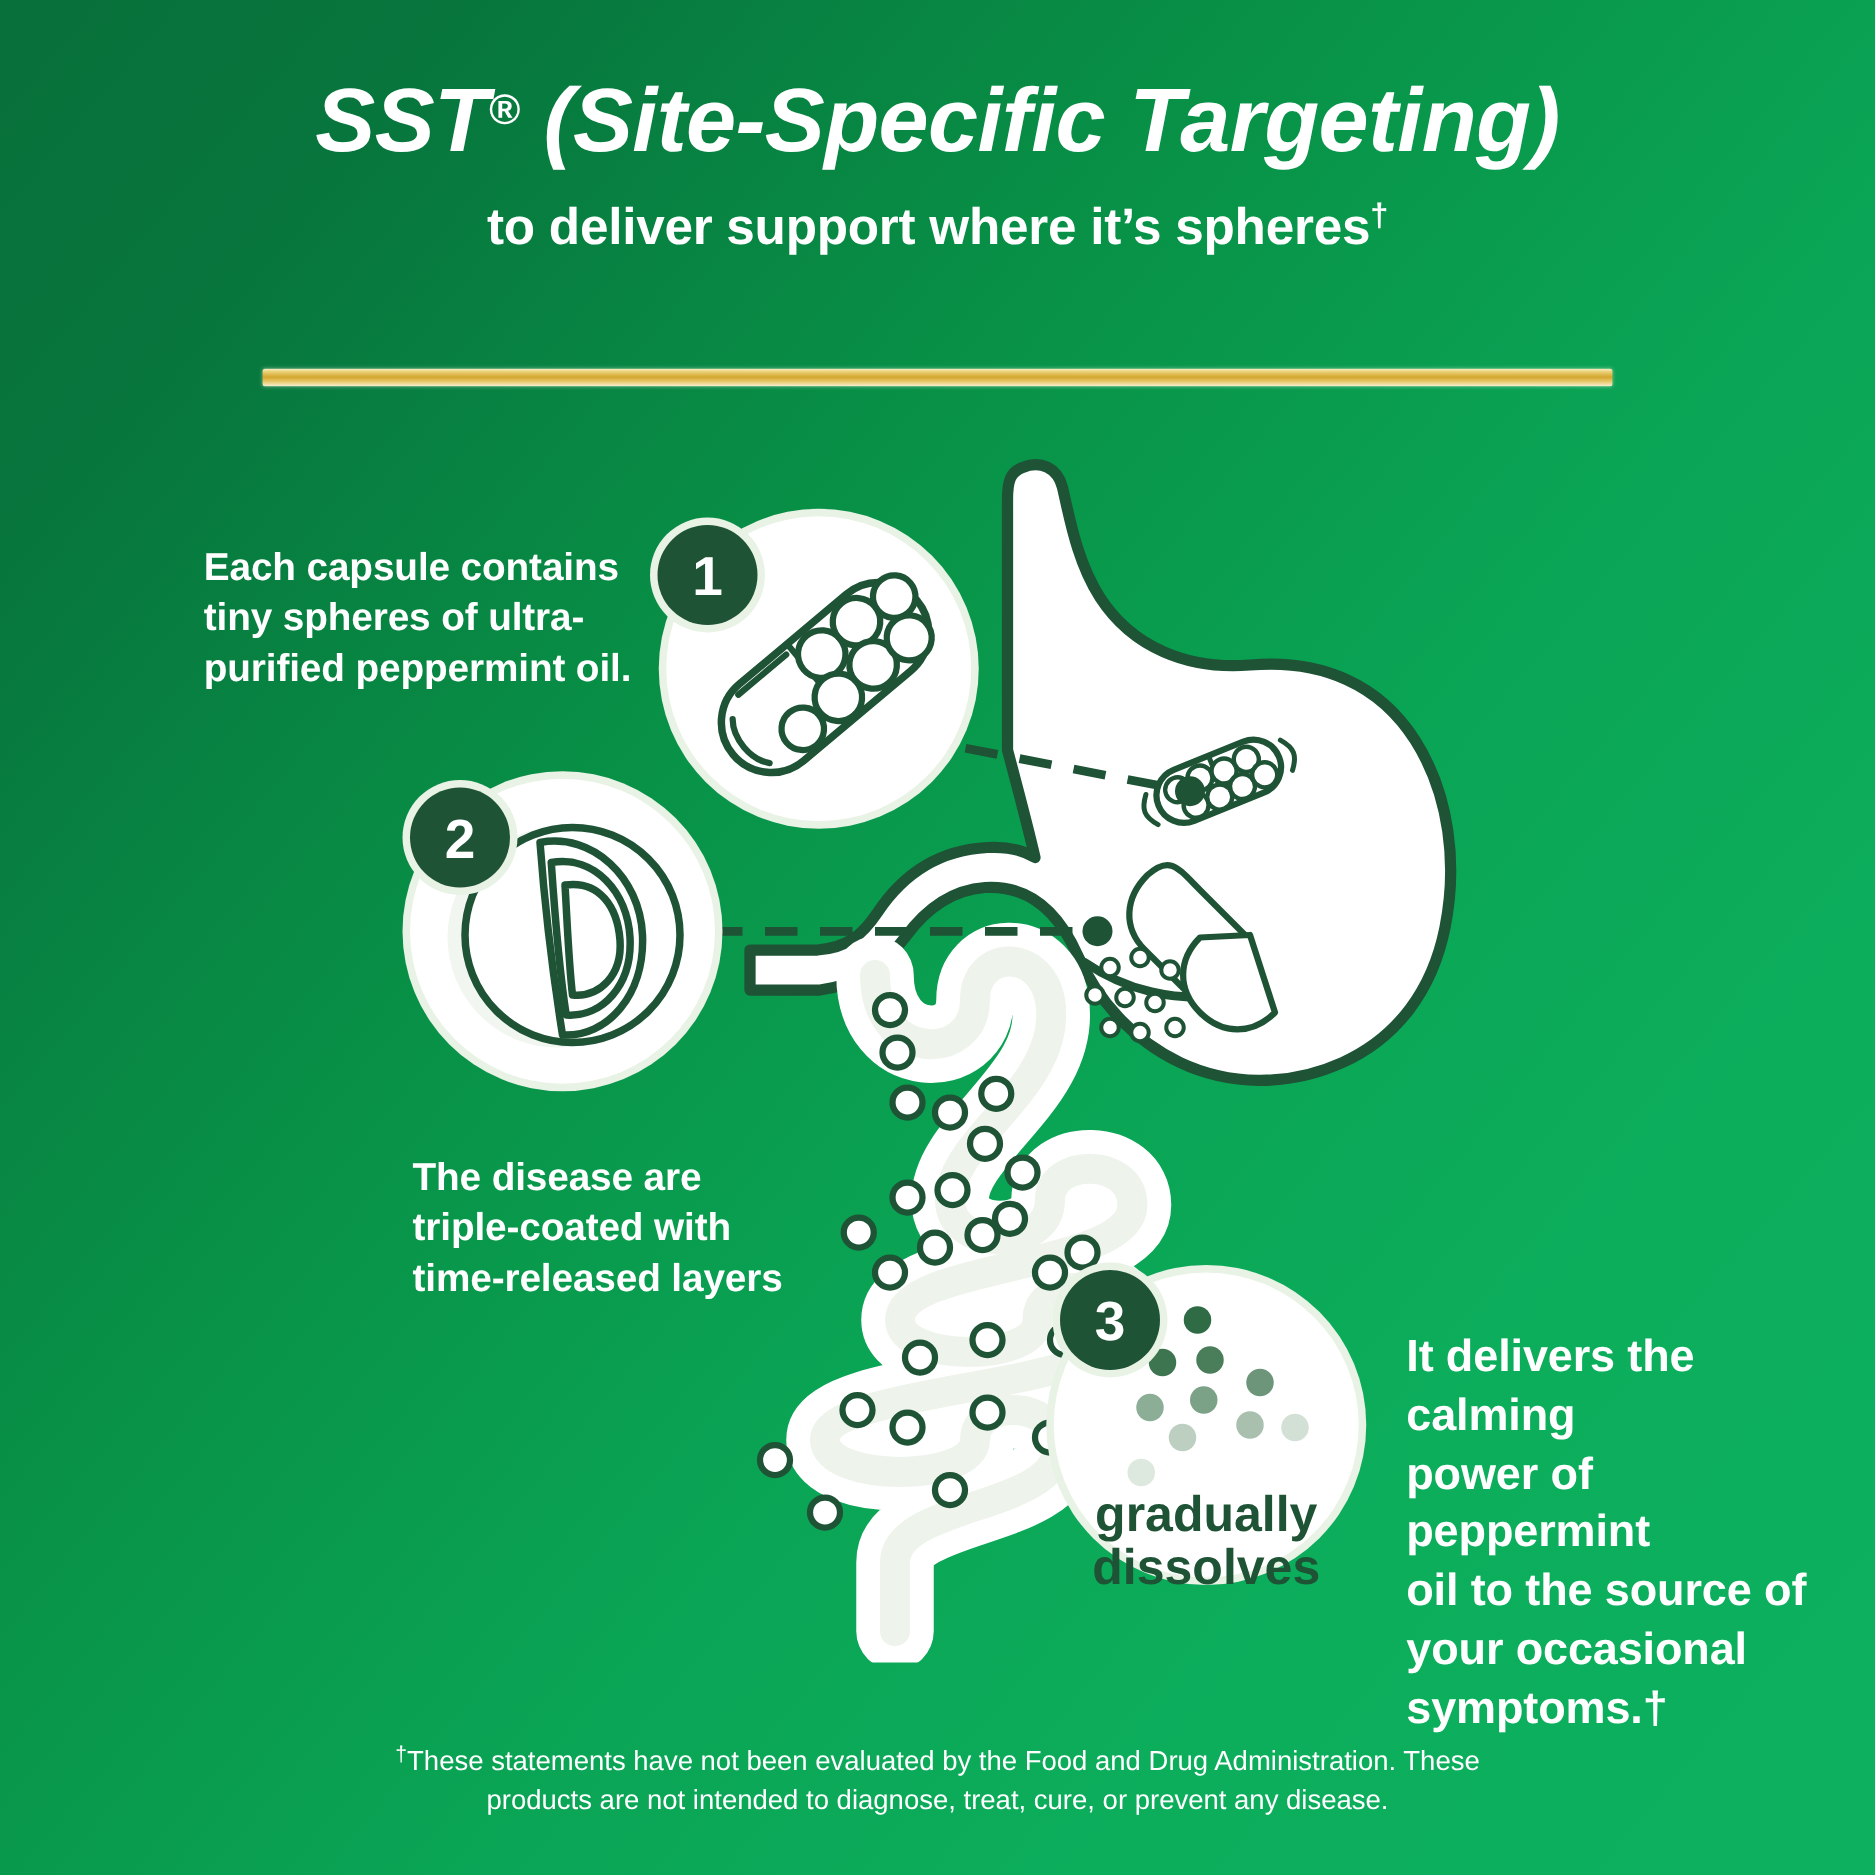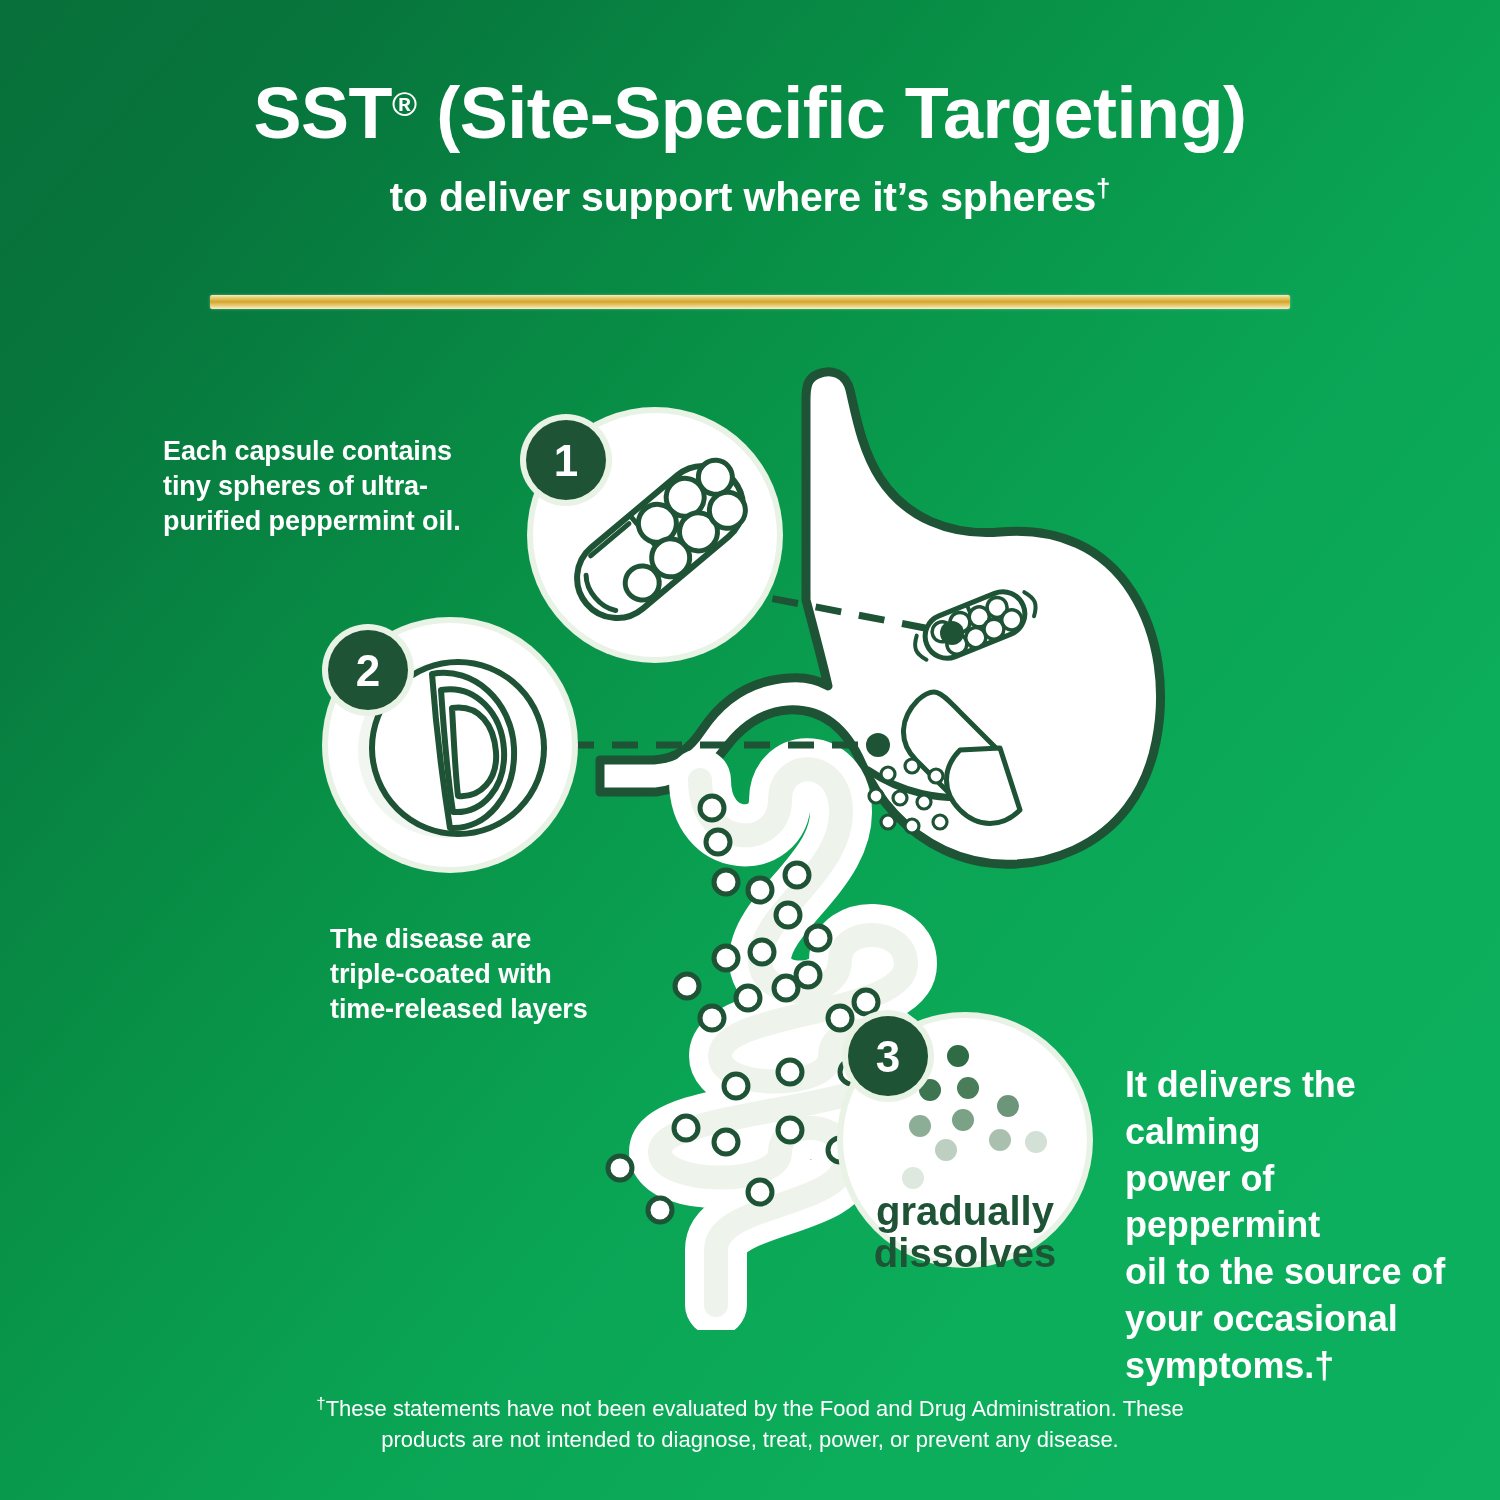--- a/index.html
+++ b/index.html
@@ -22,26 +22,27 @@
         #0cb05e 100%);
     overflow:hidden;
   }
 
   
   .header{
     position:absolute;left:0;top:0;width:1500px;
     text-align:center;
   }
   .title{
-    margin:0;padding-top:76px;
+    margin:0;padding-top:60px;
     color:#ffffff;
     font-size:72px;
     font-weight:bold;
     letter-spacing:-0.5px;
     line-height:1.04;
+    font-style:italic;
   }
   .title .reg{
     font-size:34px;
     vertical-align:22px;
     font-weight:bold;
   }
   .subtitle{
     margin:0;padding-top:22px;
     color:#ffffff;
     font-size:41px;
@@ -61,21 +62,21 @@
        #d4a62e 48%,
        #e7c769 72%,
        #f6efd0 100%);
     box-shadow:0 0 3px rgba(255,255,255,.35);
   }
 
   
   .callout{
     position:absolute;
     color:#ffffff;
-    font-size:27px;
+    font-size:31px;
     font-weight:bold;
     line-height:1.30;
     letter-spacing:-0.1px;
     white-space:pre-line;
   }
   #callout-1{left:163px;top:434px;width:360px;}
   #callout-2{left:330px;top:922px;width:330px;}
   #callout-3{left:1125px;top:1062px;width:340px;font-size:36px;}
 
   
@@ -371,15 +372,15 @@
       <text x="965" y="937" text-anchor="middle" font-family="Liberation Sans, sans-serif" font-size="40" font-weight="bold" fill="#1e5335">dissolves</text>
       <g>
         <circle cx="888" cy="726" r="46" fill="#e8f2e5"></circle>
         <circle cx="888" cy="726" r="40" fill="#1e5335"></circle>
         <text x="888" y="742" text-anchor="middle" font-family="Liberation Sans, sans-serif" font-size="44" font-weight="bold" fill="#ffffff">3</text>
       </g>
     </g>
   </svg>
 
   <div class="footnote"><span class="dag">†</span><span>These statements have not been evaluated by the Food and Drug Administration. These
-products are not intended to diagnose, treat, power, or prevent any disease.</span></div>
+products are not intended to diagnose, treat, cure, or prevent any disease.</span></div>
 
 </div>
 
 </body></html>

